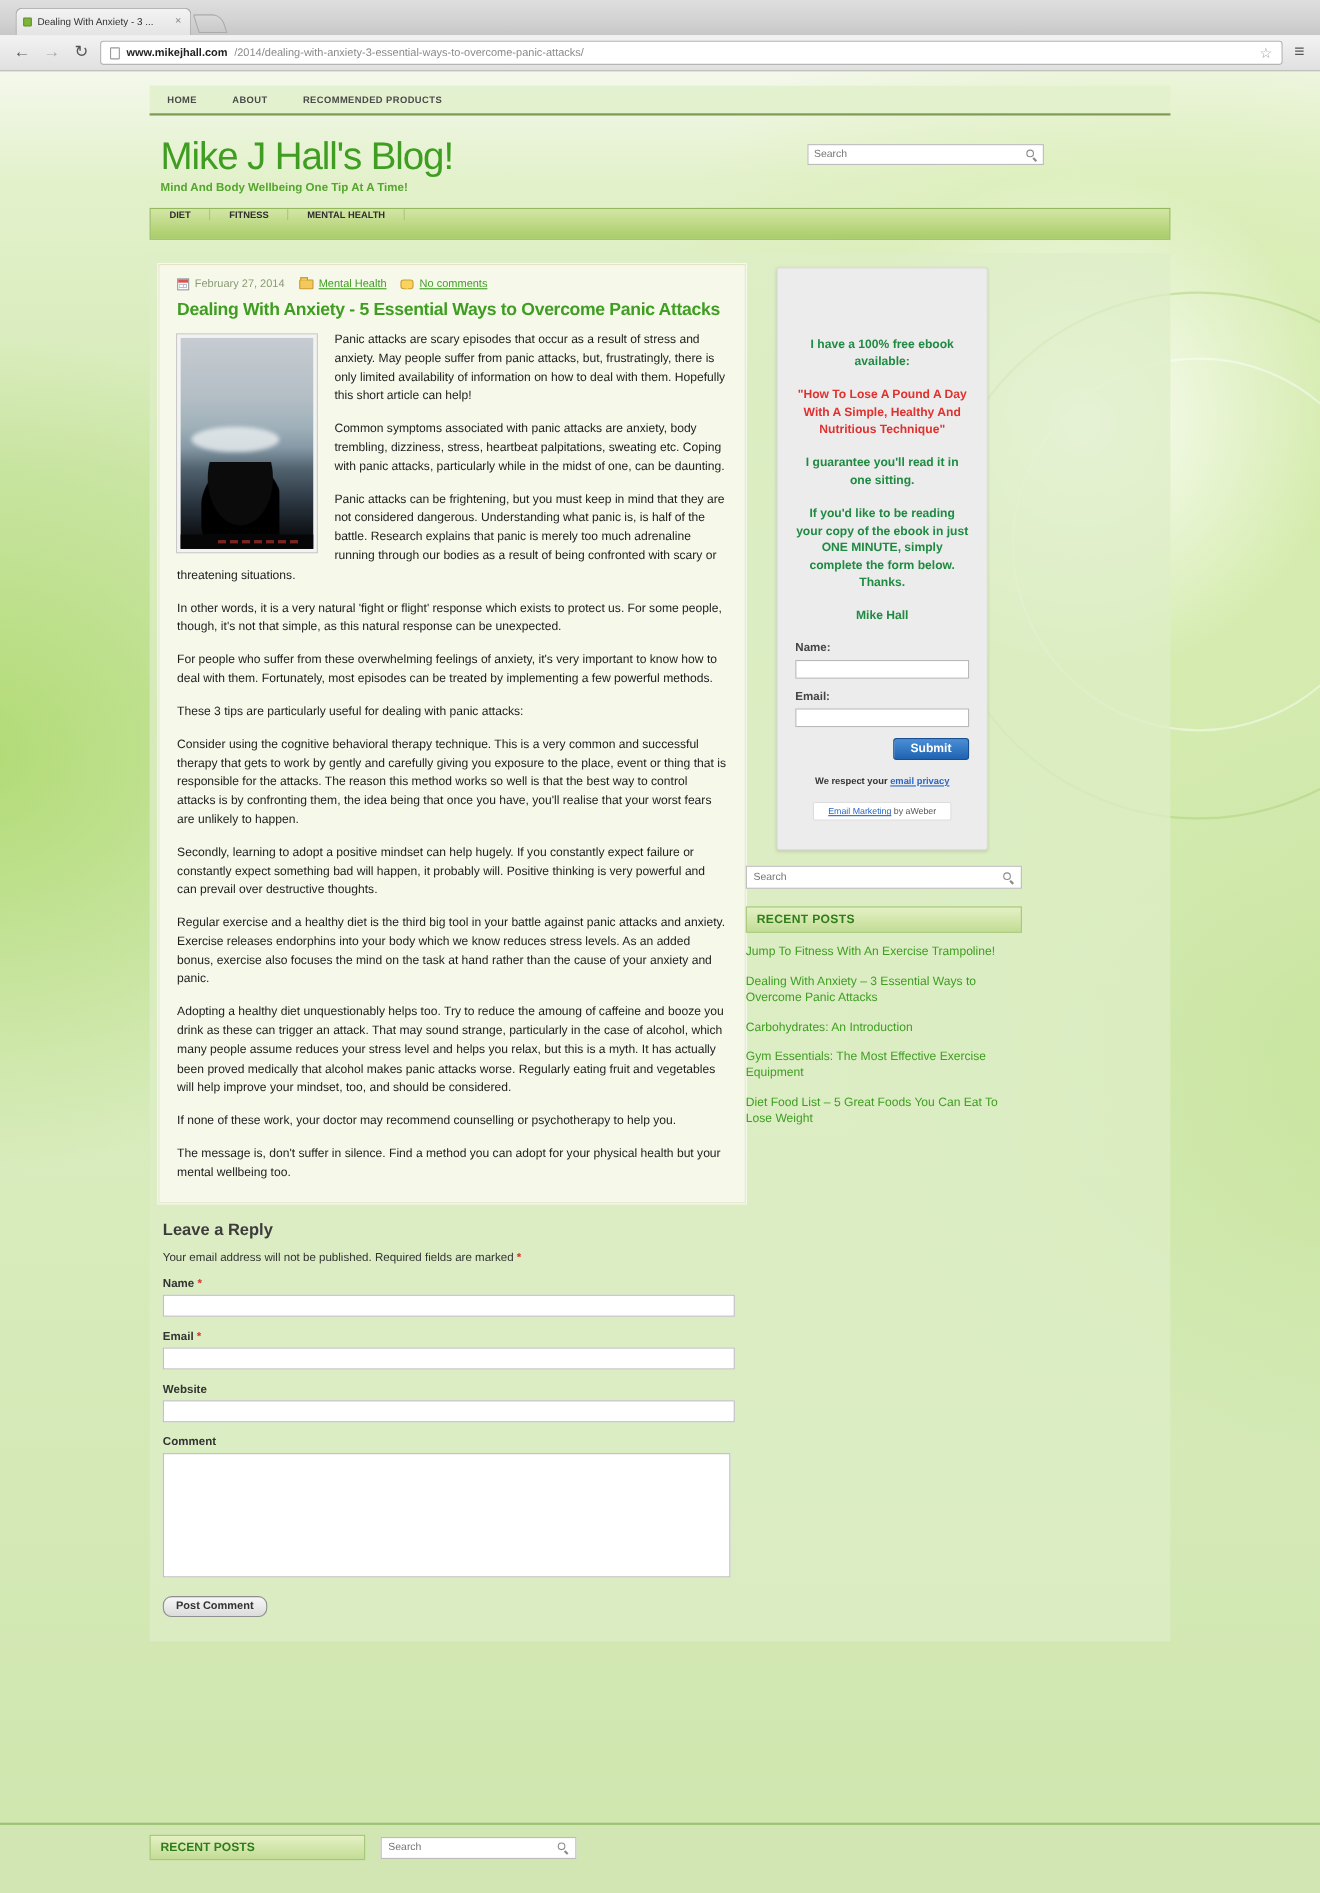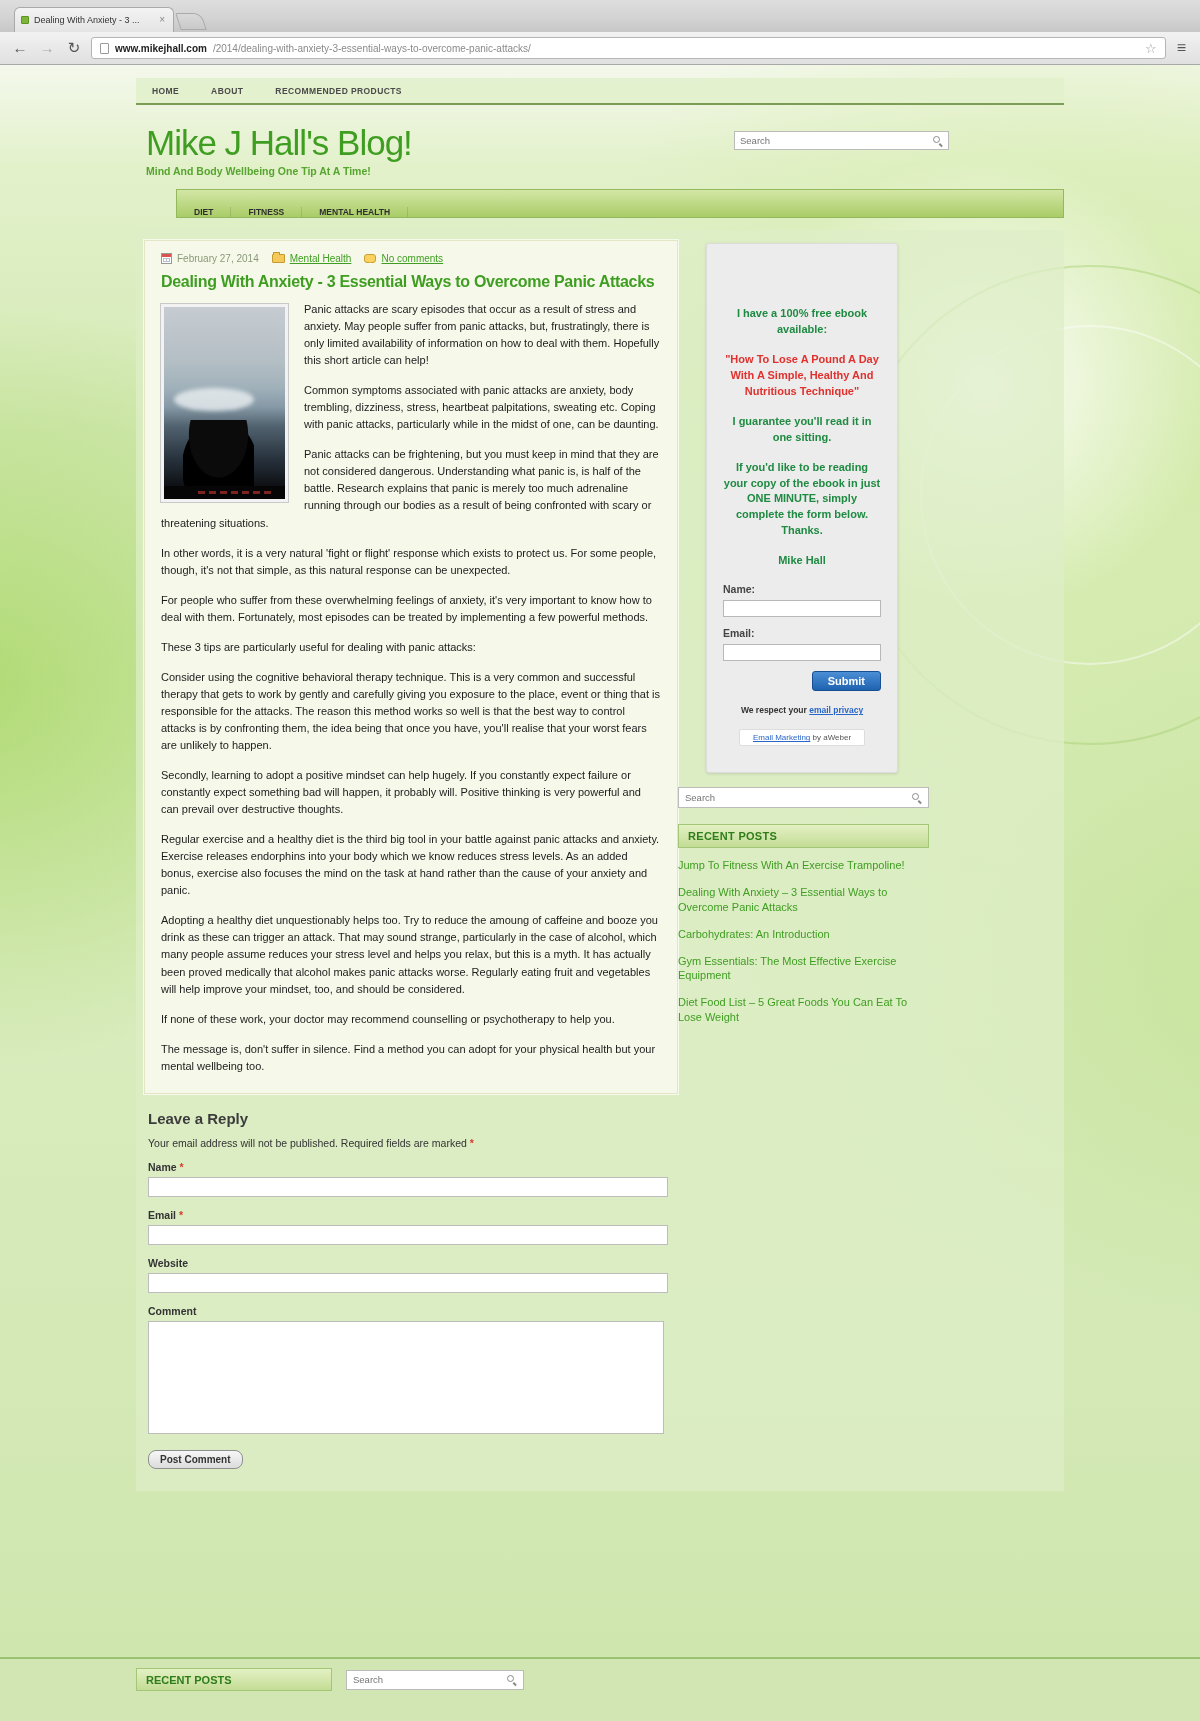--- a/index.html
+++ b/index.html
@@ -92,21 +92,21 @@
     border:none; outline:none; flex:1; font-size:9.5px; color:#444;
     font-family:"Liberation Sans", sans-serif; background:transparent;
   }
   .mag { position:relative; width:11px; height:11px; flex:0 0 auto; }
   .mag::before { content:""; position:absolute; left:1px; top:1px; width:5px; height:5px; border:1.5px solid #8a8a8a; border-radius:50%; }
   .mag::after { content:""; position:absolute; left:7.5px; top:7.5px; width:4px; height:1.6px; background:#8a8a8a; transform:rotate(45deg); transform-origin:0 0; }
 
   
   .mainnav {
     height:29px; background:linear-gradient(180deg,#d3e6a6 0%,#bcd883 55%,#a9cc68 100%);
-    border:1px solid #94b95d; display:flex; align-items:flex-end;margin-left:40px;
+    border:1px solid #94b95d; display:flex; align-items:flex-start;
   }
   .mainnav .item {
     font-size:8.5px; font-weight:bold; color:#2e2e2e; text-transform:uppercase;
     display:flex; align-items:center; padding:0 17px; border-right:1px solid rgba(120,150,80,.35);
   }
 
   
   .band { margin-top:12px; background:rgba(222,237,199,.75); padding:10px 8px 22px 8px; }
   .layout { display:flex; gap:0; }
   .main-col { width:534px; flex:0 0 auto; }
@@ -283,21 +283,21 @@
         <div class="main-col">
           <div class="post-box">
             <div class="meta">
               <span class="icon-cal"></span>
               <span class="date">February 27, 2014</span>
               <span class="icon-folder"></span>
               <a href="#">Mental Health</a>
               <span class="icon-bubble"></span>
               <a href="#">No comments</a>
             </div>
-            <h2 class="post-title">Dealing With Anxiety - 3 Essential Ways to Overcome Panic Attacks</h2>
+            <h2 class="post-title">Dealing With Anxiety - 5 Essential Ways to Overcome Panic Attacks</h2>
             <div class="post-body">
               <div class="post-image">
                 <span class="crest"></span>
                 <span class="figure"></span>
                 <span class="band-strip"></span>
               </div>
               <div>
 
               <p>Panic attacks are scary episodes that occur as a result of stress and anxiety. May people suffer from panic attacks, but, frustratingly, there is only limited availability of information on how to deal with them. Hopefully this short article can help!</p>
                   <p>Common symptoms associated with panic attacks are anxiety, body trembling, dizziness, stress, heartbeat palpitations, sweating etc. Coping with panic attacks, particularly while in the midst of one, can be daunting.</p>

